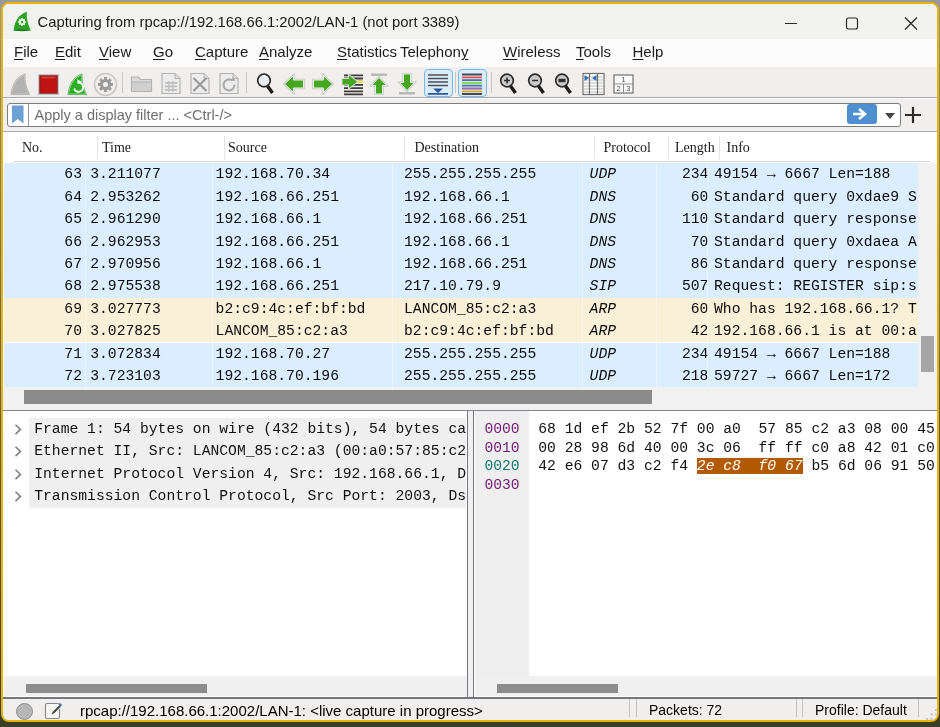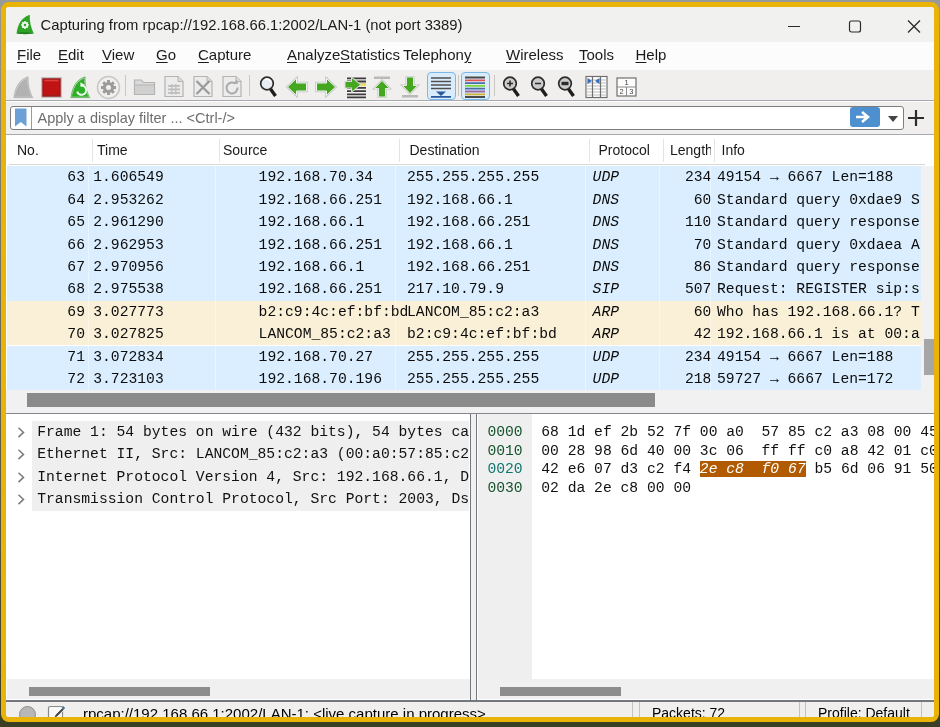--- a/index.html
+++ b/index.html
@@ -1,67 +1,67 @@
 <!DOCTYPE html>
 <html><head><meta charset="utf-8">
 <style>
 html,body{margin:0;padding:0;width:940px;height:727px;overflow:hidden;}
 body{background:linear-gradient(180deg,#97999b 0px,#83847c 120px,#5e6050 420px,#3d4126 700px,#3a3e24 727px);}
 *{box-sizing:border-box;}
-#win{position:absolute;left:1px;top:2px;width:938px;height:720px;border-radius:8px;overflow:hidden;background:#fff;border:5px solid #eab308;}
+#win{position:absolute;left:1px;top:2px;width:938px;height:720px;border-radius:8px;overflow:hidden;background:#fff;border:2px solid #eab308;}
 #cv{position:absolute;left:-1px;top:-2px;width:940px;height:727px;font-family:"Liberation Sans",sans-serif;}
 .abs{position:absolute;}
 
 #titlebar{position:absolute;left:0;top:0;width:940px;height:37px;background:#f1f2ef;}
 #title{position:absolute;left:35.5px;top:2px;height:36px;line-height:36px;font-size:14.8px;color:#1a1a1a;}
 .wbtn{position:absolute;top:2px;height:36px;}
 
 #menubar{position:absolute;left:0;top:37px;width:940px;height:28px;background:#fcfcfc;font-size:15px;color:#1b1b1b;line-height:29px;}
 .mi{position:absolute;top:0;height:27px;line-height:26px;}
 .mi u{text-decoration-thickness:1px;text-underline-offset:2px;}
 
 #toolbar{position:absolute;left:0;top:65px;width:940px;height:31.3px;background:#f0efed;border-bottom:1.3px solid #a6a9ad;}
 .tsep{position:absolute;top:70px;width:1px;height:21px;background:#c9c7c4;}
 .chk{position:absolute;top:66.5px;height:28px;background:#d9ecfc;border:1.5px solid #7db7ea;border-radius:4px;}
 
 #filterbar{position:absolute;left:0;top:96.6px;width:940px;height:33.2px;background:#f0efed;border-bottom:1.3px solid #a6a9ad;}
 #finput{position:absolute;left:4.5px;top:100.5px;width:894px;height:24px;background:#fff;border:1px solid #7d7d7d;border-radius:3px;}
 #fph{position:absolute;left:32.5px;top:99.5px;height:26px;line-height:26px;font-size:14.5px;color:#6e6e6e;}
 #fgo{position:absolute;left:845px;top:102px;width:29.5px;height:19.5px;background:#4e8fd0;border-radius:3px;}
-#phead{position:absolute;left:4px;top:129.8px;width:916px;height:30.5px;background:#fff;border-bottom:1px solid #d8d8d8;font-size:14px;color:#1a1a1a;}
+#phead{position:absolute;left:12px;top:129.8px;width:916px;height:30.5px;background:#fff;border-bottom:1px solid #d8d8d8;font-size:14px;color:#1a1a1a;font-family:Liberation Serif, serif;}
 .hc{position:absolute;top:0;height:30.5px;line-height:31px;}
 .hsep{position:absolute;top:4px;width:1px;height:23px;background:#e4e4e4;}
 .prow{position:absolute;left:2px;width:914px;height:22.4px;font-family:"Liberation Mono",monospace;font-size:14.7px;color:#0c0c0c;white-space:pre;}
 .prow span{position:absolute;top:0;height:22.4px;line-height:22.4px;}
 .blue{}
 .beige{}
 .cno{width:78px;text-align:right;left:0px;}
 .ctime{left:86.2px;}
-.csrc{left:211.6px;margin-left:40px;}
+.csrc{left:211.6px;}
 .cdst{left:400px;}
 .cpro{left:585.6px;font-style:italic;}
 .clen{width:104.4px;text-align:right;left:600px;}
 .cinfo{left:710px;width:204px;overflow:hidden;}
 
 #vsb{position:absolute;left:916px;top:161px;width:22px;height:224px;background:#f1f1f1;}
 #vsbthumb{position:absolute;left:919px;top:334px;width:13px;height:36px;background:#a6a6a6;}
 
 #lhsb{position:absolute;left:1px;top:385px;width:937px;height:22.8px;background:#f1f1f1;}
 #lhsbthumb{position:absolute;left:22px;top:388px;width:628px;height:14px;background:#8b8b8b;}
 #pdiv{position:absolute;left:1px;top:407.8px;width:938px;height:1.4px;background:#83868c;z-index:5;}
 
 #panes{position:absolute;left:1px;top:408px;width:938px;height:287.5px;background:#f0f0f0;}
 #lpane{position:absolute;left:1px;top:408px;width:465px;height:287.5px;background:#fff;border-right:1.4px solid #74787e;}
 #rpane{position:absolute;left:471.4px;top:408px;width:467.6px;height:287.5px;background:#fff;border-left:1.4px solid #74787e;}
 #panesbot{position:absolute;left:1px;top:695.3px;width:938px;height:1.5px;background:#74787e;z-index:5;}
 .drow{position:absolute;left:27px;width:437px;height:22.4px;background:#efefef;font-family:"Liberation Mono",monospace;font-size:14.7px;line-height:22.4px;color:#111;white-space:pre;overflow:hidden;}
 .chev{position:absolute;left:9px;width:14px;height:22.4px;}
 #loffcol{position:absolute;left:473px;top:408.5px;width:54px;height:265.5px;background:#efefef;}
 .hrow{position:absolute;left:473px;width:465px;height:18.6px;font-family:"Liberation Mono",monospace;font-size:14.7px;line-height:18.6px;white-space:pre;overflow:hidden;color:#111;}
-.hoff{position:absolute;left:9.4px;color:#14532d;}
+.hoff{position:absolute;left:9.4px;color:#701a75;}
 .hbytes{position:absolute;left:63.2px;}
 .hl{background:#b25a00;color:#fff;font-style:italic;}
 
 #lphsb{position:absolute;left:2px;top:674px;width:463px;height:20px;background:#f0f0f0;}
 #lphsbthumb{position:absolute;left:24px;top:682px;width:181px;height:8.5px;background:#8d8d8d;}
 #rphsb{position:absolute;left:472.5px;top:674px;width:465px;height:20px;background:#f0f0f0;}
 #rphsbthumb{position:absolute;left:495px;top:682px;width:121px;height:8.5px;background:#8d8d8d;}
 
 #statusbar{position:absolute;left:0;top:696.8px;width:940px;height:25.5px;background:#f0efed;font-size:13.8px;color:#1b1b1b;}
 .ssep{position:absolute;top:4px;width:1px;height:19px;background:#c2c2c2;}
@@ -96,21 +96,21 @@
   <svg class="wbtn" style="left:897px" width="24" height="36" viewBox="0 0 24 36">
         <path d="M6 13.5 L18 25.5 M18 13.5 L6 25.5" stroke="#2b2b2b" stroke-width="1.3"></path>
       </svg>
 
   <div id="menubar">
     <span class="mi" style="left:12px"><u>F</u>ile</span>
     <span class="mi" style="left:53px"><u>E</u>dit</span>
     <span class="mi" style="left:97px"><u>V</u>iew</span>
     <span class="mi" style="left:151px"><u>G</u>o</span>
     <span class="mi" style="left:193px"><u>C</u>apture</span>
-    <span class="mi" style="left:282px"><u>A</u>nalyze</span>
+    <span class="mi" style="left:257px"><u>A</u>nalyze</span>
     <span class="mi" style="left:335px"><u>S</u>tatistics</span>
     <span class="mi" style="left:398px">Telephon<u>y</u></span>
     <span class="mi" style="left:501px"><u>W</u>ireless</span>
     <span class="mi" style="left:574px"><u>T</u>ools</span>
     <span class="mi" style="left:630.5px"><u>H</u>elp</span>
   </div>
 
   <div id="toolbar"></div>
   <div id="tbicons">
 
@@ -324,21 +324,21 @@
     <div class="hsep" style="left:210px"></div>
     <div class="hsep" style="left:390px"></div>
     <div class="hsep" style="left:579.5px"></div>
     <div class="hsep" style="left:654px"></div>
     <div class="hsep" style="left:704.5px"></div>
   </div>
   <div style="position:absolute;left:2px;top:161.3px;width:914px;height:134.4px;background:#daeeff"></div>
   <div style="position:absolute;left:2px;top:295.7px;width:914px;height:44.8px;background:#faf0d7"></div>
   <div style="position:absolute;left:2px;top:340.5px;width:914px;height:44.8px;background:#daeeff"></div>
   <div id="prows">
-        <div class="prow blue" style="top:161.3px"><span class="cno">63</span><span class="ctime">1.606549</span><span class="csrc">192.168.70.34</span><span class="cdst">255.255.255.255</span><span class="cpro">UDP</span><span class="clen">234</span><span class="cinfo">49154 → 6667 Len=188</span></div>
+        <div class="prow blue" style="top:161.3px"><span class="cno">63</span><span class="ctime">3.211077</span><span class="csrc">192.168.70.34</span><span class="cdst">255.255.255.255</span><span class="cpro">UDP</span><span class="clen">234</span><span class="cinfo">49154 → 6667 Len=188</span></div>
         <div class="prow blue" style="top:183.70000000000002px"><span class="cno">64</span><span class="ctime">2.953262</span><span class="csrc">192.168.66.251</span><span class="cdst">192.168.66.1</span><span class="cpro">DNS</span><span class="clen">60</span><span class="cinfo">Standard query 0xdae9 S</span></div>
         <div class="prow blue" style="top:206.10000000000002px"><span class="cno">65</span><span class="ctime">2.961290</span><span class="csrc">192.168.66.1</span><span class="cdst">192.168.66.251</span><span class="cpro">DNS</span><span class="clen">110</span><span class="cinfo">Standard query response</span></div>
         <div class="prow blue" style="top:228.5px"><span class="cno">66</span><span class="ctime">2.962953</span><span class="csrc">192.168.66.251</span><span class="cdst">192.168.66.1</span><span class="cpro">DNS</span><span class="clen">70</span><span class="cinfo">Standard query 0xdaea A</span></div>
         <div class="prow blue" style="top:250.9px"><span class="cno">67</span><span class="ctime">2.970956</span><span class="csrc">192.168.66.1</span><span class="cdst">192.168.66.251</span><span class="cpro">DNS</span><span class="clen">86</span><span class="cinfo">Standard query response</span></div>
         <div class="prow blue" style="top:273.3px"><span class="cno">68</span><span class="ctime">2.975538</span><span class="csrc">192.168.66.251</span><span class="cdst">217.10.79.9</span><span class="cpro">SIP</span><span class="clen">507</span><span class="cinfo">Request: REGISTER sip:s</span></div>
         <div class="prow beige" style="top:295.7px"><span class="cno">69</span><span class="ctime">3.027773</span><span class="csrc">b2:c9:4c:ef:bf:bd</span><span class="cdst">LANCOM_85:c2:a3</span><span class="cpro">ARP</span><span class="clen">60</span><span class="cinfo">Who has 192.168.66.1? T</span></div>
         <div class="prow beige" style="top:318.1px"><span class="cno">70</span><span class="ctime">3.027825</span><span class="csrc">LANCOM_85:c2:a3</span><span class="cdst">b2:c9:4c:ef:bf:bd</span><span class="cpro">ARP</span><span class="clen">42</span><span class="cinfo">192.168.66.1 is at 00:a</span></div>
         <div class="prow blue" style="top:340.5px"><span class="cno">71</span><span class="ctime">3.072834</span><span class="csrc">192.168.70.27</span><span class="cdst">255.255.255.255</span><span class="cpro">UDP</span><span class="clen">234</span><span class="cinfo">49154 → 6667 Len=188</span></div>
         <div class="prow blue" style="top:362.9px"><span class="cno">72</span><span class="ctime">3.723103</span><span class="csrc">192.168.70.196</span><span class="cdst">255.255.255.255</span><span class="cpro">UDP</span><span class="clen">218</span><span class="cinfo">59727 → 6667 Len=172</span></div>
       </div>
@@ -375,21 +375,21 @@
         <div class="drow" style="top:483.2px"><span style="position:absolute;left:5.2px">Transmission Control Protocol, Src Port: 2003, Ds</span></div>
         <svg class="chev" style="top:483.2px" viewBox="0 0 14 22">
           <path d="M4.5 6.5 L9.5 11.2 L4.5 15.9" fill="none" stroke="#7a7a7a" stroke-width="1.5"></path>
         </svg>
       </div>
   <div id="loffcol"></div>
   <div id="hexrows">
         <div class="hrow" style="top:418.2px"><span class="hoff">0000</span><span class="hbytes">68 1d ef 2b 52 7f 00 a0  57 85 c2 a3 08 00 45 00</span></div>
         <div class="hrow" style="top:436.8px"><span class="hoff">0010</span><span class="hbytes">00 28 98 6d 40 00 3c 06  ff ff c0 a8 42 01 c0 a8</span></div>
         <div class="hrow" style="top:455.4px"><span class="hoff" style="color:#0f766e">0020</span><span class="hbytes">42 e6 07 d3 c2 f4 <span class="hl">2e c8  f0 67</span> b5 6d 06 91 50 10</span></div>
-        <div class="hrow" style="top:474px"><span class="hoff">0030</span><span class="hbytes">02 da 2e c8 00 00</span></div>
+        <div class="hrow" style="top:474px"><span class="hoff">0030</span></div>
       </div>
   <div id="lphsb"></div>
       <div id="lphsbthumb"></div>
   <div id="rphsb"></div>
       <div id="rphsbthumb"></div>
   <div id="panesbot"></div>
 
   <div id="statusbar"></div>
   <svg class="abs" style="left:13px;top:700px" width="19" height="19" viewBox="0 0 19 19">
         <circle cx="9.5" cy="9.5" r="8" fill="#b7b7b7" stroke="#8d8d8d" stroke-width="1"></circle>

